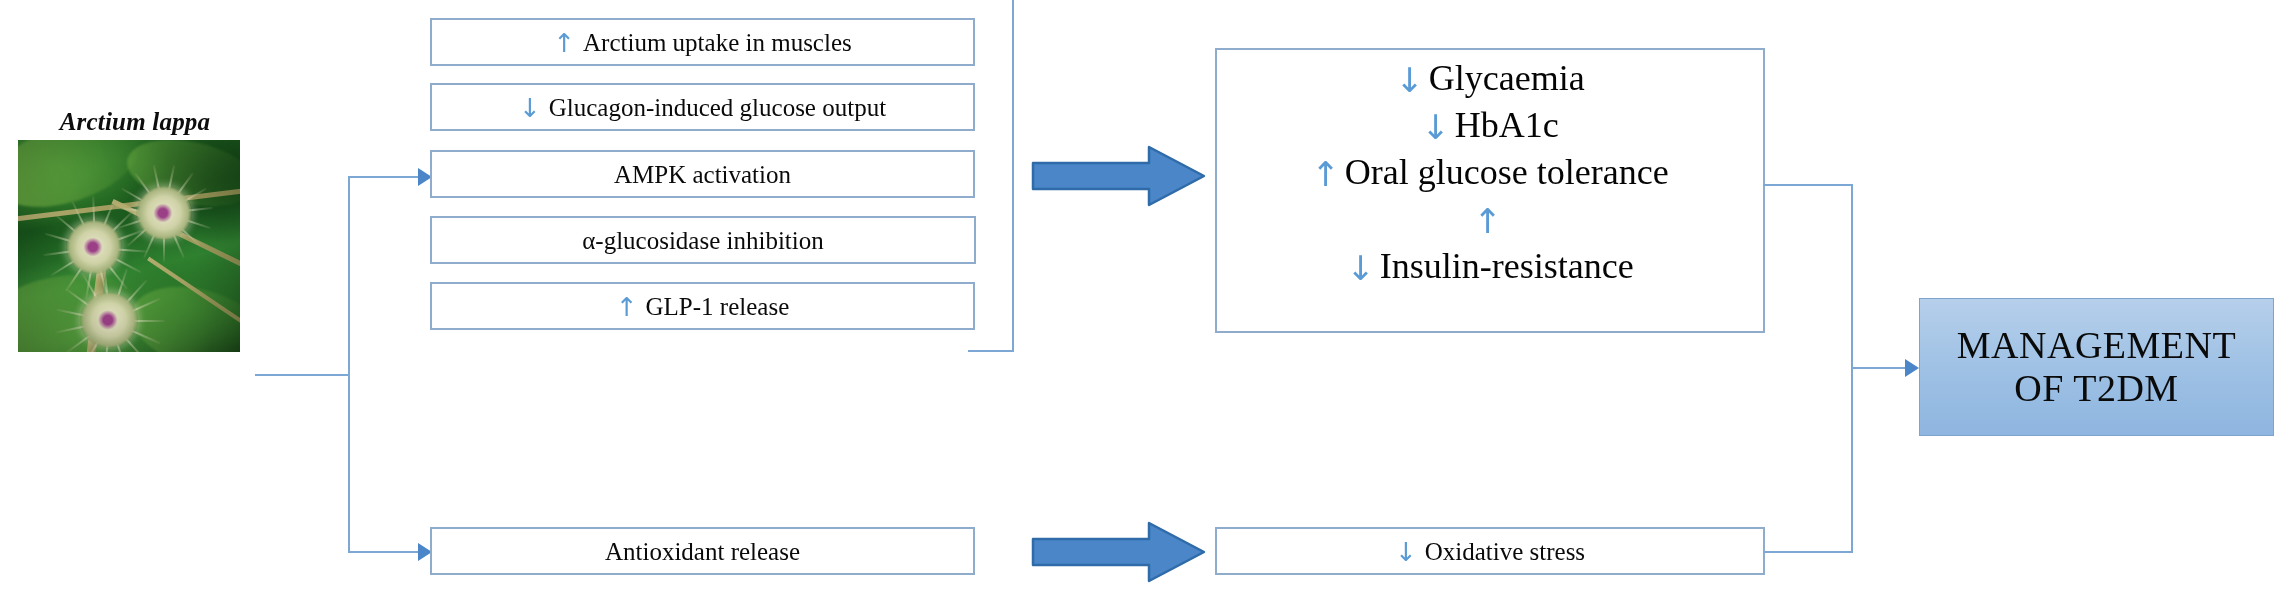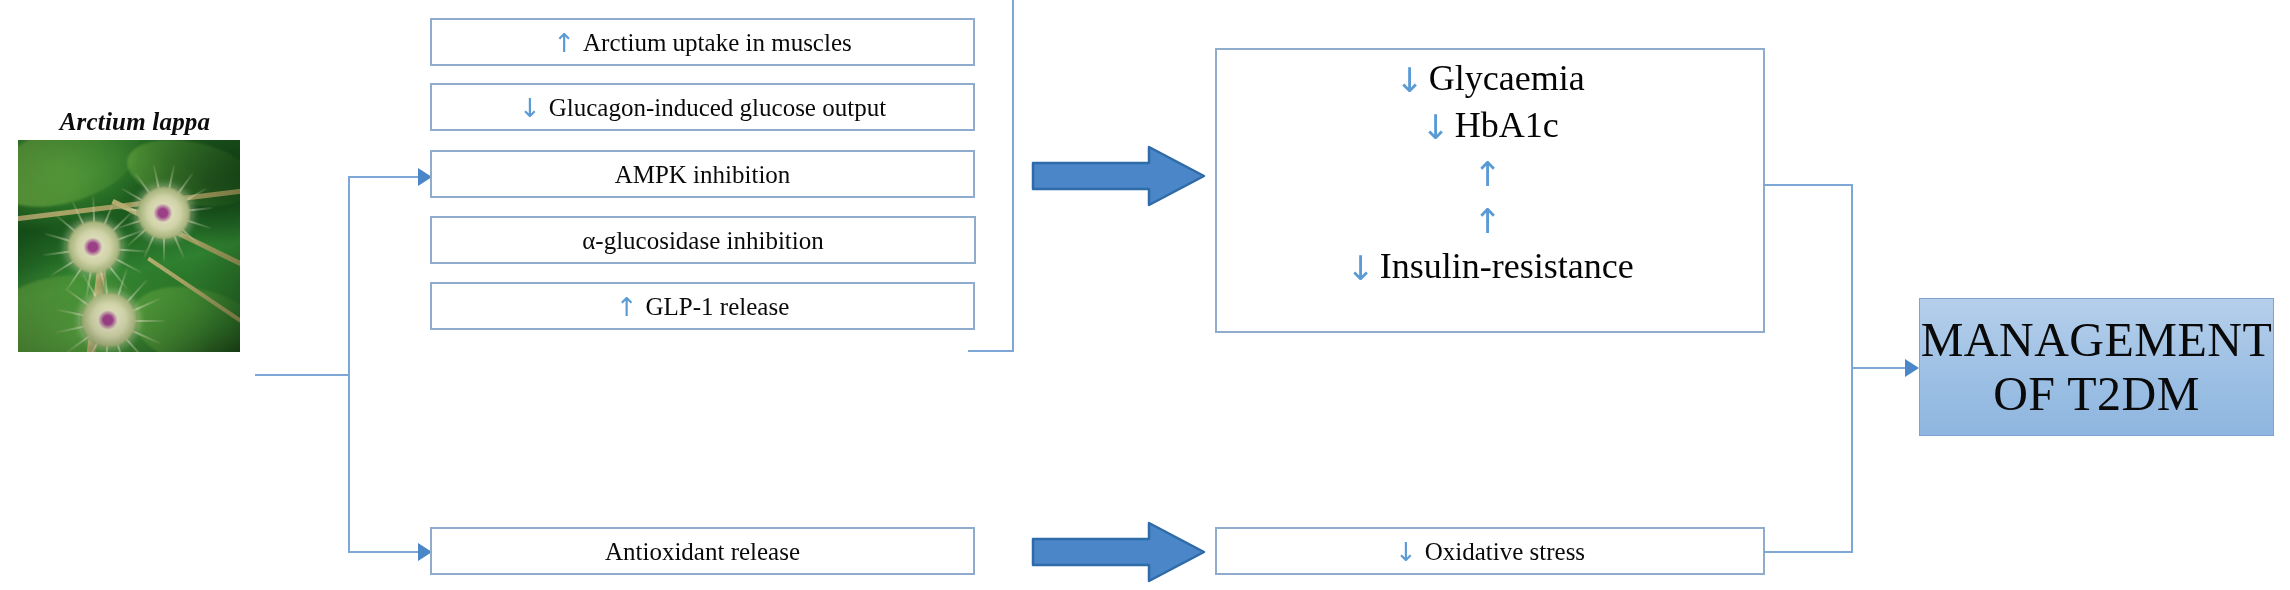--- a/index.html
+++ b/index.html
@@ -136,21 +136,21 @@
     box-sizing:border-box;
     border:1.5px solid #7ea3cc;
     background:linear-gradient(180deg,#b6cfeb 0%,#9dc0e4 55%,#8fb6e0 100%);
     display:flex;
     flex-direction:column;
     align-items:center;
     justify-content:center;
     line-height:1.12;
   }
   .mgmt span{
-    font-size:48px;
+    font-size:38px;
     color:#0a0a0a;
     letter-spacing:.5px;
     white-space:nowrap;
   }
 
   
   .ln{position:absolute;background:#7da7d4;}
   .ln.h{height:2px;}
   .ln.v{width:2px;}
 
@@ -259,21 +259,21 @@
     </span>
   </div>
 
   <div class="box" style="left:430px;top:83px;width:545px;height:48px;">
     <span class="txt">
       <span class="arrow-glyph">↓</span><span>Glucagon-induced  glucose output</span>
     </span>
   </div>
 
   <div class="box" style="left:430px;top:150px;width:545px;height:48px;">
-    <span class="txt">AMPK  inhibition</span>
+    <span class="txt">AMPK  activation</span>
   </div>
 
   <div class="box" style="left:430px;top:216px;width:546px;height:48px;text-align:center;">
     <span class="txt">α-glucosidase  inhibition</span>
   </div>
 
   <div class="box" style="left:430px;top:282px;width:545px;height:48px;">
     <span class="txt">
       <span class="arrow-glyph">↑</span><span>GLP-1 release</span>
     </span>
@@ -302,20 +302,21 @@
     <div class="line">
       <span class="arrow-glyph">↓</span>
       <span class="ptxt">Glycaemia</span>
     </div>
     <div class="line" style="margin-top:12px;">
       <span class="arrow-glyph">↓</span>
       <span class="ptxt">HbA1c</span>
     </div>
     <div class="line" style="margin-top:12px;">
       <span class="arrow-glyph">↑</span>
+      <span class="ptxt">Oral glucose tolerance</span>
     </div>
     <div class="line" style="margin-top:12px;">
       <span class="arrow-glyph">↑</span>
     </div>
     <div class="line" style="margin-top:12px;">
       <span class="arrow-glyph">↓</span>
       <span class="ptxt">Insulin-resistance</span>
     </div>
   </div>
 

